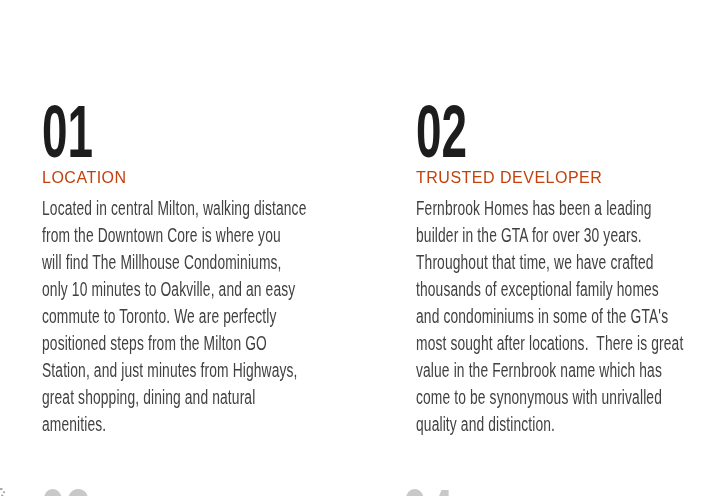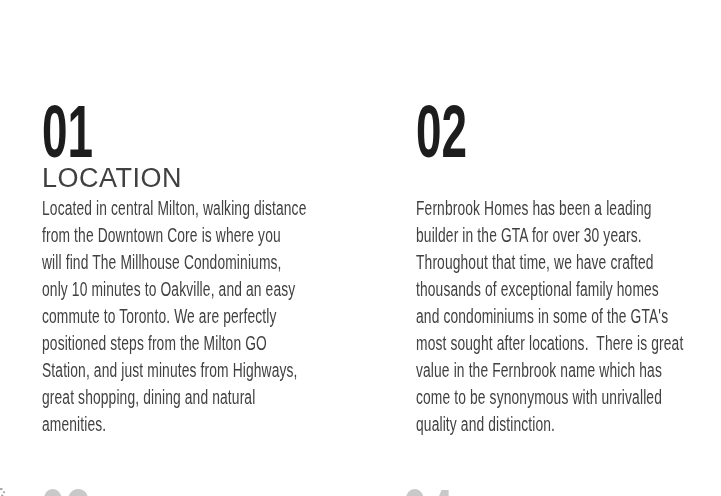--- a/index.html
+++ b/index.html
@@ -36,24 +36,24 @@
     letter-spacing: 0px;
     transform: scaleX(0.62);
     transform-origin: 0 0;
     white-space: pre;
   }
   .section-title {
     position: absolute;
     top: 166px;
     left: 0;
     margin: 0;
-    font-size: 27px;
+    font-size: 16px;
     line-height: 24px;
     font-weight: 400;
-    color: #404040;
+    color: #c2410c;
     letter-spacing: 0.5px;
     white-space: pre;
   }
   .body-text {
     position: absolute;
     top: 195px;
     left: 0;
     width: 440px;
     transform: scaleX(0.69);
     transform-origin: 0 0;
@@ -109,20 +109,21 @@
       <div class="body-line">commute to Toronto. We are perfectly</div>
       <div class="body-line">positioned steps from the Milton GO</div>
       <div class="body-line">Station, and just minutes from Highways,</div>
       <div class="body-line">great shopping, dining and natural</div>
       <div class="body-line">amenities.</div>
     </div>
   </section>
 
   <section class="section col2">
     <div class="big-number">02</div>
+    <h2 class="section-title">TRUSTED DEVELOPER</h2>
     <div class="body-text">
       <div class="body-line">Fernbrook Homes has been a leading</div>
       <div class="body-line">builder in the GTA for over 30 years.</div>
       <div class="body-line">Throughout that time, we have crafted</div>
       <div class="body-line">thousands of exceptional family homes</div>
       <div class="body-line">and condominiums in some of the GTA's</div>
       <div class="body-line">most sought after locations.  There is great</div>
       <div class="body-line">value in the Fernbrook name which has</div>
       <div class="body-line">come to be synonymous with unrivalled</div>
       <div class="body-line">quality and distinction.</div>

